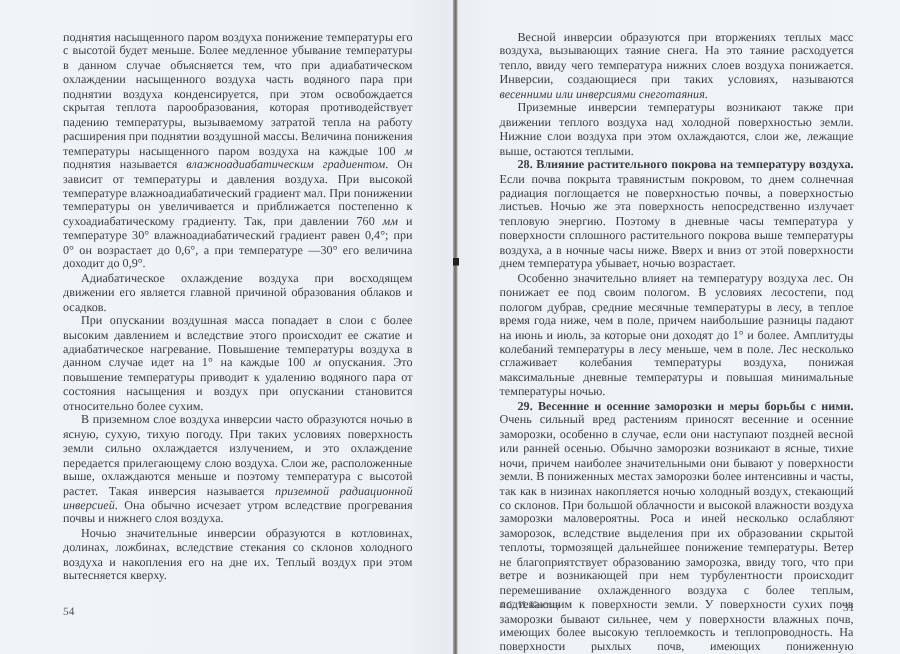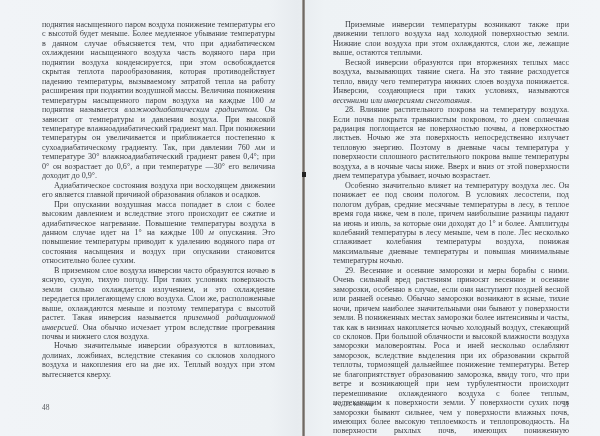--- a/index.html
+++ b/index.html
@@ -23,46 +23,46 @@
   .page {
     position: absolute; top: 20px;
     font-size: 8.1px; line-height: 9.45px;
     text-align: justify; hyphens: auto;
   }
   .page.left  { left: 42px;  width: 233px; }
   .page.right { left: 333px; width: 236px; top: 20px; }
   .page p { margin: 0; text-indent: 12px; }
   .page p.noindent { text-indent: 0; }
   .page em { font-style: italic; }
-  .page b { font-weight: normal; }
+  .page b { font-weight: bold; }
   .footer {
     position: absolute; font-size: 7.5px; color: #55585c;
   }
   .footer.left-num { left: 42px; top: 403px; }
   .footer.right-sig { left: 333px; top: 400px; font-size: 6.5px; }
   .footer.right-num { left: 562px; top: 400px; }
 </style>
 </head>
 <body>
 
 <div class="spread">
   <div class="spine"></div>
   <div class="spine-mark"></div>
 
   <div class="page left" id="left-page">
       <p class="noindent"><span>поднятия насыщенного паром воздуха понижение температуры его с высотой будет меньше. Более медленное убывание температуры в данном случае объясняется тем, что при адиабатическом охлаждении насыщенного воздуха часть водяного пара при поднятии воздуха конденсируется, при этом освобождается скрытая теплота парообразования, которая противодействует падению температуры, вызываемому затратой тепла на работу расширения при поднятии воздушной массы. Величина понижения температуры насыщенного паром воздуха на каждые 100 </span><em>м</em><span> поднятия называется </span><em>влажноадиабатическим градиентом</em><span>. Он зависит от температуры и давления воздуха. При высокой температуре влажноадиабатический градиент мал. При понижении температуры он увеличивается и приближается постепенно к сухоадиабатическому градиенту. Так, при давлении 760 </span><em>мм</em><span> и температуре 30° влажноадиабатический градиент равен 0,4°; при 0° он возрастает до 0,6°, а при температуре —30° его величина доходит до 0,9°.</span></p>
-      <p><span>Адиабатическое состояния воздуха при восходящем движении его является главной причиной образования облаков и осадков.</span></p>
+      <p><span>Адиабатическое охлаждение воздуха при восходящем движении его является главной причиной образования облаков и осадков.</span></p>
       <p><span>При опускании воздушная масса попадает в слои с более высоким давлением и вследствие этого происходит ее сжатие и адиабатическое нагревание. Повышение температуры воздуха в данном случае идет на 1° на каждые 100 </span><em>м</em><span> опускания. Это повышение температуры приводит к удалению водяного пара от состояния насыщения и воздух при опускании становится относительно более сухим.</span></p>
       <p><span>В приземном слое воздуха инверсии часто образуются ночью в ясную, сухую, тихую погоду. При таких условиях поверхность земли сильно охлаждается излучением, и это охлаждение передается прилегающему слою воздуха. Слои же, расположенные выше, охлаждаются меньше и поэтому температура с высотой растет. Такая инверсия называется </span><em>приземной радиационной инверсией</em><span>. Она обычно исчезает утром вследствие прогревания почвы и нижнего слоя воздуха.</span></p>
       <p><span>Ночью значительные инверсии образуются в котловинах, долинах, ложбинах, вследствие стекания со склонов холодного воздуха и накопления его на дне их. Теплый воздух при этом вытесняется кверху.</span></p>
     </div>
-  <div class="footer left-num">48</div>
+  <div class="footer left-num">54</div>
 
   <div class="page right" id="right-page">
+      <p><span>Весной инверсии образуются при вторжениях теплых масс воздуха, вызывающих таяние снега. На это таяние расходуется тепло, ввиду чего температура нижних слоев воздуха понижается. Инверсии, создающиеся при таких условиях, называются </span><em>весенними или инверсиями снеготаяния</em><span>.</span></p>
       <p><span>Приземные инверсии температуры возникают также при движении теплого воздуха над холодной поверхностью земли. Нижние слои воздуха при этом охлаждаются, слои же, лежащие выше, остаются теплыми.</span></p>
-      <p><span>Весной инверсии образуются при вторжениях теплых масс воздуха, вызывающих таяние снега. На это таяние расходуется тепло, ввиду чего температура нижних слоев воздуха понижается. Инверсии, создающиеся при таких условиях, называются </span><em>весенними или инверсиями снеготаяния</em><span>.</span></p>
       <p><b>28. Влияние растительного покрова на температуру воздуха.</b><span> Если почва покрыта травянистым покровом, то днем солнечная радиация поглощается не поверхностью почвы, а поверхностью листьев. Ночью же эта поверхность непосредственно излучает тепловую энергию. Поэтому в дневные часы температура у поверхности сплошного растительного покрова выше температуры воздуха, а в ночные часы ниже. Вверх и вниз от этой поверхности днем температура убывает, ночью возрастает.</span></p>
       <p><span>Особенно значительно влияет на температуру воздуха лес. Он понижает ее под своим пологом. В условиях лесостепи, под пологом дубрав, средние месячные температуры в лесу, в теплое время года ниже, чем в поле, причем наибольшие разницы падают на июнь и июль, за которые они доходят до 1° и более. Амплитуды колебаний температуры в лесу меньше, чем в поле. Лес несколько сглаживает колебания температуры воздуха, понижая максимальные дневные температуры и повышая минимальные температуры ночью.</span></p>
       <p><b>29. Весенние и осенние заморозки и меры борьбы с ними.</b><span> Очень сильный вред растениям приносят весенние и осенние заморозки, особенно в случае, если они наступают поздней весной или ранней осенью. Обычно заморозки возникают в ясные, тихие ночи, причем наиболее значительными они бывают у поверхности земли. В пониженных местах заморозки более интенсивны и часты, так как в низинах накопляется ночью холодный воздух, стекающий со склонов. При большой облачности и высокой влажности воздуха заморозки маловероятны. Роса и иней несколько ослабляют заморозок, вследствие выделения при их образовании скрытой теплоты, тормозящей дальнейшее понижение температуры. Ветер не благоприятствует образованию заморозка, ввиду того, что при ветре и возникающей при нем турбулентности происходит перемешивание охлажденного воздуха с более теплым, подтекающим к поверхности земли. У поверхности сухих почв заморозки бывают сильнее, чем у поверхности влажных почв, имеющих более высокую теплоемкость и теплопроводность. На поверхности рыхлых почв, имеющих пониженную теплопроводность, заморозки сильнее, чем на поверхности плотных почв.</span></p>
     </div>
   <div class="footer right-sig">4   С. И. Костин</div>
   <div class="footer right-num">31</div>
 </div>
 
 </body></html>

